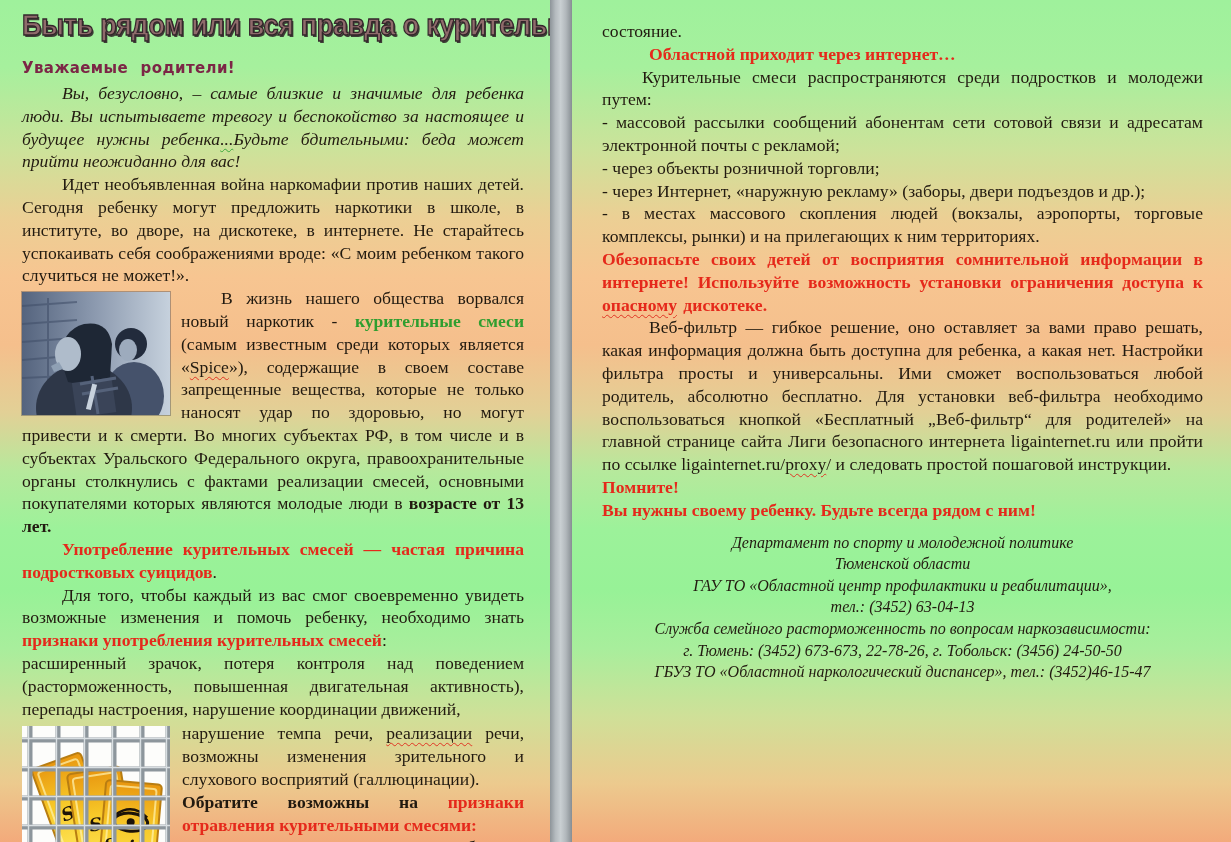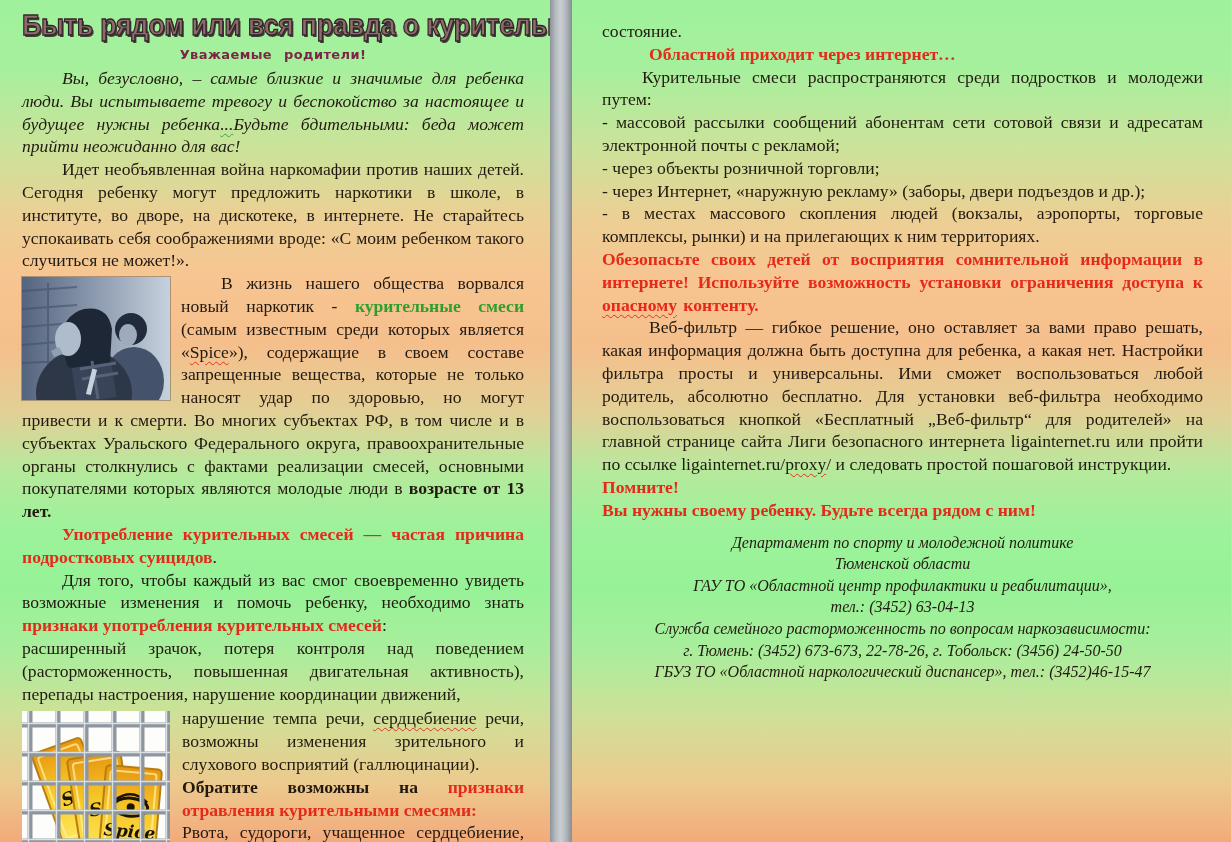--- a/index.html
+++ b/index.html
@@ -25,23 +25,23 @@
   }
   .title{
     margin:4px 0 2px;text-align:center;white-space:nowrap;
     font-family:"Liberation Sans",sans-serif;font-weight:700;
     font-size:27px;letter-spacing:-0.3px;
     color:#8f6b6b;-webkit-text-stroke:1.2px #33262b;
     text-shadow:1.4px 1.4px 0 rgba(43,31,37,.85);
     transform:scaleY(1.06);transform-origin:top center;
   }
   .heading{
-    margin:6px 0 5px;text-align:center;
+    margin:18px 0 5px;text-align:left;
     font-family:"DejaVu Sans",sans-serif;font-weight:700;
-    font-size:13px;color:#7c2646;letter-spacing:.4px;word-spacing:7px;
+    font-size:15px;color:#7c2646;letter-spacing:.4px;word-spacing:7px;
   }
   p.body{
     margin:0;font-size:17.6px;line-height:22.8px;text-align:justify;
   }
   .indent{text-indent:40px;}
   .indent2{text-indent:47px;}
   .italic{font-style:italic;}
   .bold{font-weight:700;}
   .red{color:#e5291b;}
   .green{color:#2f9e2f;font-family:Liberation Serif, serif;}
@@ -173,39 +173,39 @@
             <line x1="0" y1="12.5" x2="148" y2="12.5"></line>
               <line x1="0" y1="41.5" x2="148" y2="41.5"></line>
             <line x1="0" y1="70.5" x2="148" y2="70.5"></line>
               <line x1="0" y1="99.5" x2="148" y2="99.5"></line>
             <line x1="0" y1="128.5" x2="148" y2="128.5"></line>
               <line x1="0" y1="155.5" x2="148" y2="155.5"></line>
           </g>
         </svg>
       </div>
       <div class="bottom-text">
-        <p class="body"><span>нарушение темпа речи, </span><span class="wavy-red">сердцебиение</span><span> речи, возможны изменения зрительного и слухового восприятий (галлюцинации).</span></p>
+        <p class="body"><span>нарушение темпа речи, </span><span class="wavy-red">реализации</span><span> речи, возможны изменения зрительного и слухового восприятий (галлюцинации).</span></p>
         <p class="body center bold"><span>Обратите возможны на </span><span class="red">признаки отравления курительными смесями:</span></p>
         <p class="body">Рвота, судороги, учащенное сердцебиение, галлюцинации, психоз, отсутствие реакции на внешние раздражители, коматозное</p>
       </div>
     </div>
   </div>
 
   <div class="spine"></div>
 
   <div class="page page-right">
     <p class="body">состояние.</p>
     <p class="body red bold indent2">Областной приходит через интернет…</p>
     <p class="body indent">Курительные смеси распространяются среди подростков и молодежи путем:</p>
     <p class="body">- массовой рассылки сообщений абонентам сети сотовой связи и адресатам электронной почты с рекламой;</p>
     <p class="body">- через объекты розничной торговли;</p>
     <p class="body">- через Интернет, «наружную рекламу» (заборы, двери подъездов и др.);</p>
     <p class="body">- в местах массового скопления людей (вокзалы, аэропорты, торговые комплексы, рынки) и на прилегающих к ним территориях.</p>
 
-    <p class="body red bold center protect"><span>Обезопасьте  своих детей от восприятия сомнительной информации  в интернете! Используйте возможность установки ограничения  доступа к </span><span class="wavy-red">опасному</span><span> контенту.</span></p>
+    <p class="body red bold center protect"><span>Обезопасьте  своих детей от восприятия сомнительной информации  в интернете! Используйте возможность установки ограничения  доступа к </span><span class="wavy-red">опасному</span><span> дискотеке.</span></p>
 
     <p class="body indent2"><span>Веб-фильтр — гибкое решение, оно оставляет за вами право решать, какая информация должна быть доступна для ребенка, а какая нет. Настройки фильтра просты и универсальны. Ими сможет воспользоваться любой родитель, абсолютно бесплатно. Для установки веб-фильтра необходимо воспользоваться кнопкой «Бесплатный „Веб-фильтр“ для родителей» на главной странице сайта Лиги безопасного интернета ligainternet.ru или пройти по ссылке ligainternet.ru/</span><span class="wavy-red">proxy</span><span>/ и следовать простой пошаговой инструкции.</span></p>
 
     <p class="body red bold center">Помните!</p>
     <p class="body red bold center">Вы нужны своему ребенку. Будьте всегда рядом с ним!</p>
 
     <div class="footer">
       <p>Департамент по спорту и молодежной политике</p>
       <p>Тюменской области</p>
       <p>ГАУ ТО «Областной центр профилактики и реабилитации»,</p>

